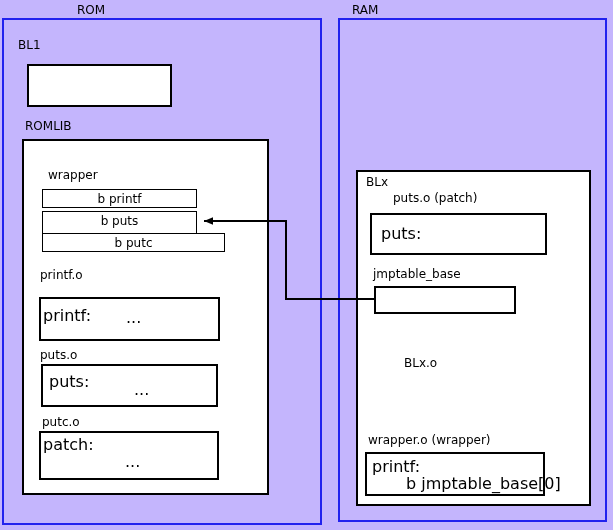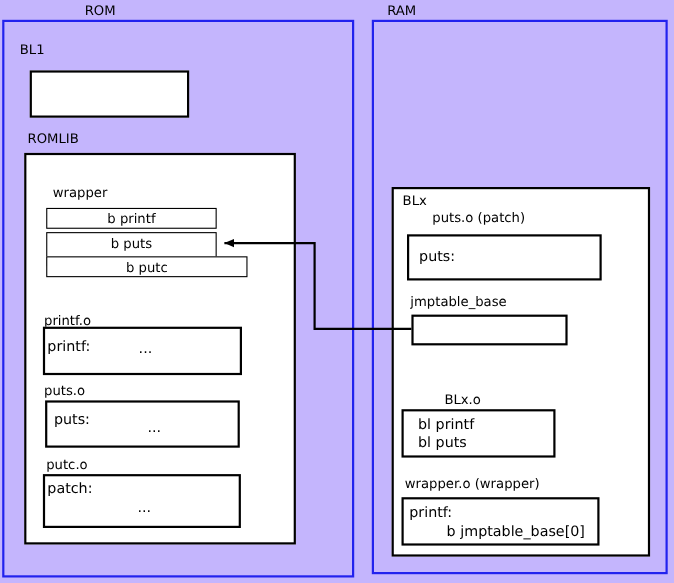--- a/index.html
+++ b/index.html
@@ -35,21 +35,21 @@
     white-space: pre;
   }
   .box {
     position: absolute;
     border: 2px solid #000000;
     background: #ffffff;
     box-sizing: border-box;
   }
   .boxtext {
     position: absolute;
-    font-size: 13px;
+    font-size: 16px;
     color: #000000;
     white-space: pre;
     line-height: 15px;
   }
   .jmprow {
     position: absolute;
     border: 1px solid #000000;
     background: #ffffff;
     box-sizing: border-box;
     font-size: 12px;
@@ -82,21 +82,21 @@
   </div>
 
   <div class="lbl" style="left:25px; top:119px;">ROMLIB</div>
   <div class="box" style="left:22px; top:139px; width:247px; height:356px;"></div>
 
   <div class="lbl" style="left:48px; top:168px;">wrapper</div>
   <div class="jmprow" style="left:42px; top:189px; width:155px; height:19px;">b printf</div>
   <div class="jmprow" style="left:42px; top:211px; width:155px; height:31px;">b puts</div>
   <div class="jmprow" style="left:42px; top:233px; width:183px; height:19px;">b putc</div>
 
-  <div class="lbl" style="left:40px; top:284px;text-align:right;">printf.o</div>
+  <div class="lbl" style="left:40px; top:268px;text-align:right;">printf.o</div>
   <div class="box" style="left:39px; top:297px; width:181px; height:44px;">
     <span class="boxtext" style="left:2px; top:9px;">printf:</span>
     <span class="boxtext" style="left:85px; top:11px;">...</span>
   </div>
 
   <div class="lbl" style="left:40px; top:348px;">puts.o</div>
   <div class="box" style="left:41px; top:364px; width:177px; height:43px;">
     <span class="boxtext" style="left:6px; top:8px;">puts:</span>
     <span class="boxtext" style="left:91px; top:16px;">...</span>
   </div>
@@ -117,24 +117,20 @@
   <div class="box" style="left:370px; top:213px; width:177px; height:42px;">
     <span class="boxtext" style="left:9px; top:11px;">puts:</span>
   </div>
 
   <div class="lbl" style="left:373px; top:267px;">jmptable_base</div>
   <div class="box" style="left:374px; top:286px; width:142px; height:28px;">
     <span class="boxtext" style="left:6px; top:5px;"></span>
   </div>
 
   <div class="lbl" style="left:367px; top:356px;margin-left:37px;">BLx.o</div>
-  <div class="box" style="left:365px; top:372px; width:140px; height:44px;">
-    <span class="boxtext" style="left:13px; top:5px;">bl printf</span>
-    <span class="boxtext" style="left:13px; top:21px;">bl puts</span>
-  </div>
 
   <div class="lbl" style="left:368px; top:433px;">wrapper.o (wrapper)</div>
   <div class="box" style="left:365px; top:452px; width:180px; height:44px;">
     <span class="boxtext" style="left:5px; top:5px;">printf:</span>
     <span class="boxtext" style="left:39px; top:22px;">b jmptable_base[0]</span>
   </div>
 
   <svg class="connector" viewBox="0 0 613 530">
     <defs>
       <marker id="arrowhead" markerWidth="10" markerHeight="8" refX="9" refY="4" orient="auto" markerUnits="userSpaceOnUse">

